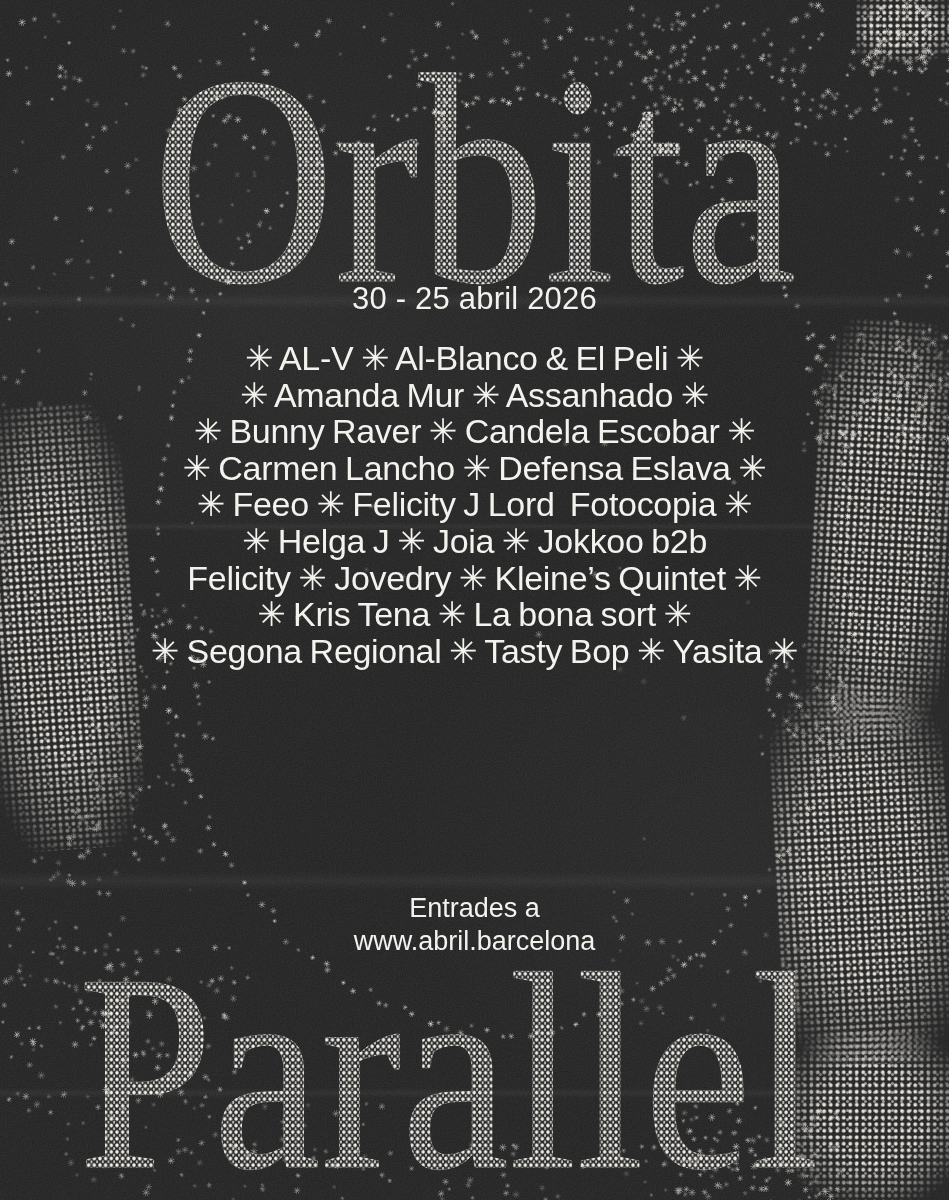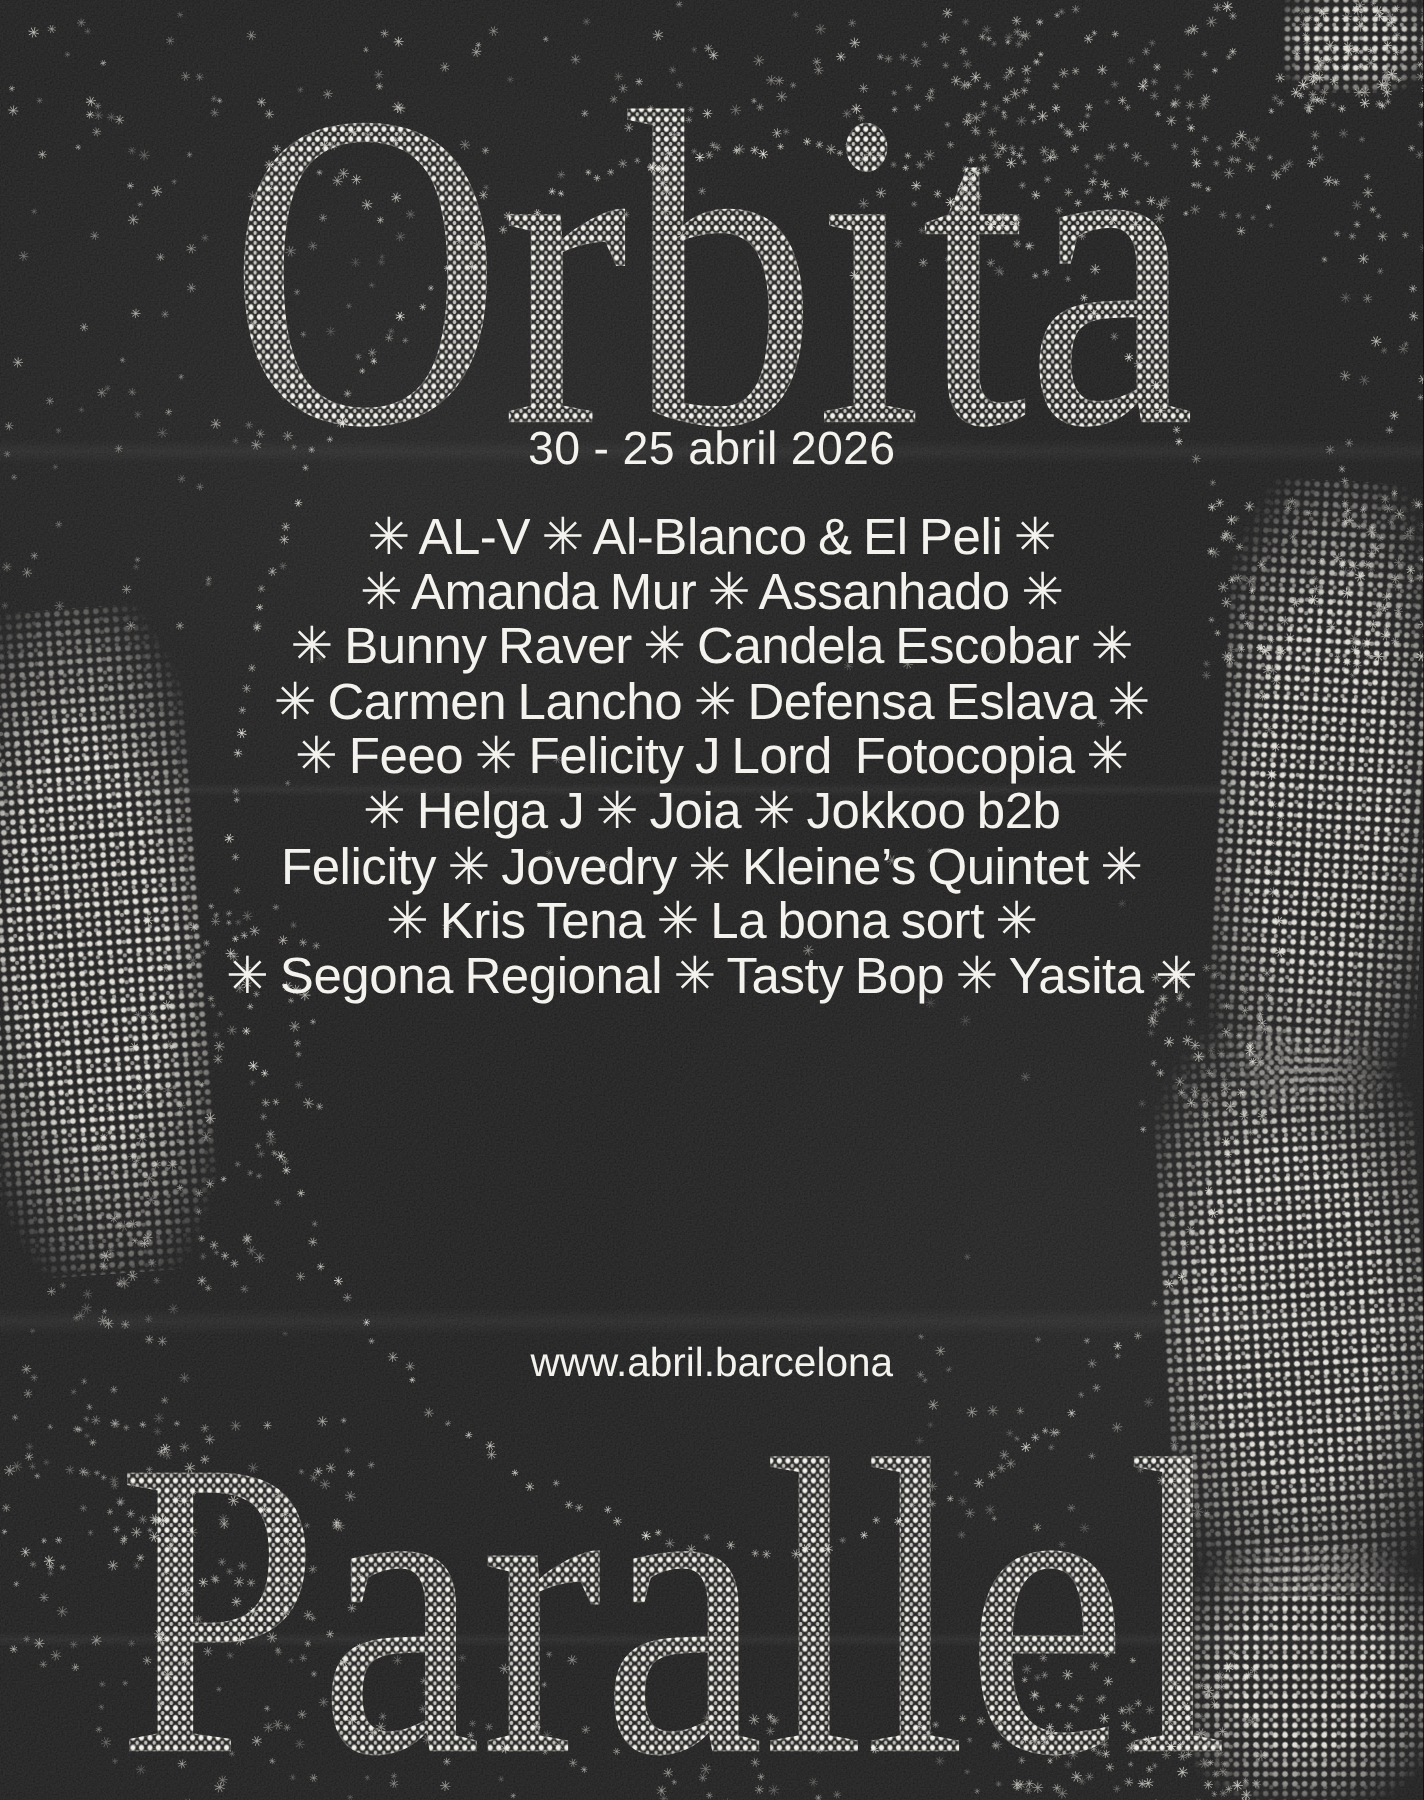--- a/index.html
+++ b/index.html
@@ -1560,20 +1560,21 @@
       <div class="lineup-line">✳ Bunny Raver ✳ Candela Escobar ✳</div>
       <div class="lineup-line">✳ Carmen Lancho ✳ Defensa Eslava ✳</div>
       <div class="lineup-line">✳ Feeo ✳ Felicity J Lord &nbsp;Fotocopia ✳</div>
       <div class="lineup-line">✳ Helga J ✳ Joia ✳ Jokkoo b2b</div>
       <div class="lineup-line">Felicity ✳ Jovedry ✳ Kleine’s Quintet ✳</div>
       <div class="lineup-line">✳ Kris Tena ✳ La bona sort ✳</div>
       <div class="lineup-line">✳ Segona Regional ✳ Tasty Bop ✳ Yasita ✳</div>
     </div>
 
   <div class="tickets">
+    <div>Entrades a</div>
     <div>www.abril.barcelona</div>
   </div>
 
   <h1 class="halftone headline-bottom">Parallel</h1>
 
   <svg class="grain" width="949" height="1200">
     <filter id="g">
       <feTurbulence type="fractalNoise" baseFrequency="0.8" numOctaves="2" stitchTiles="stitch"></feTurbulence>
       <feColorMatrix type="matrix" values="0 0 0 0 1  0 0 0 0 1  0 0 0 0 1  0.55 0.55 0.55 0 0"></feColorMatrix>
     </filter>

